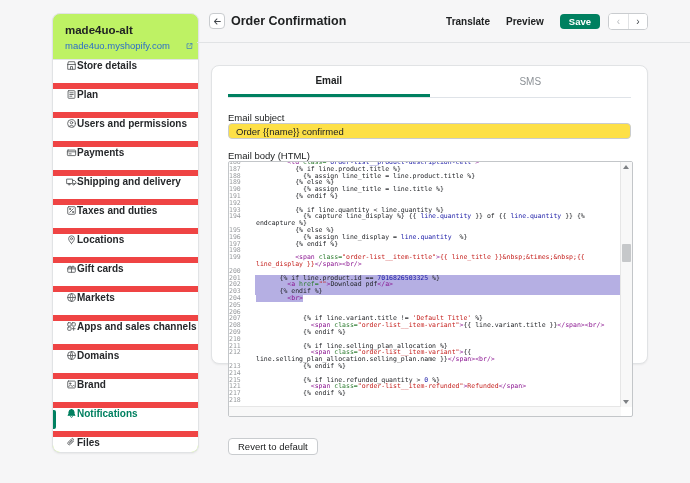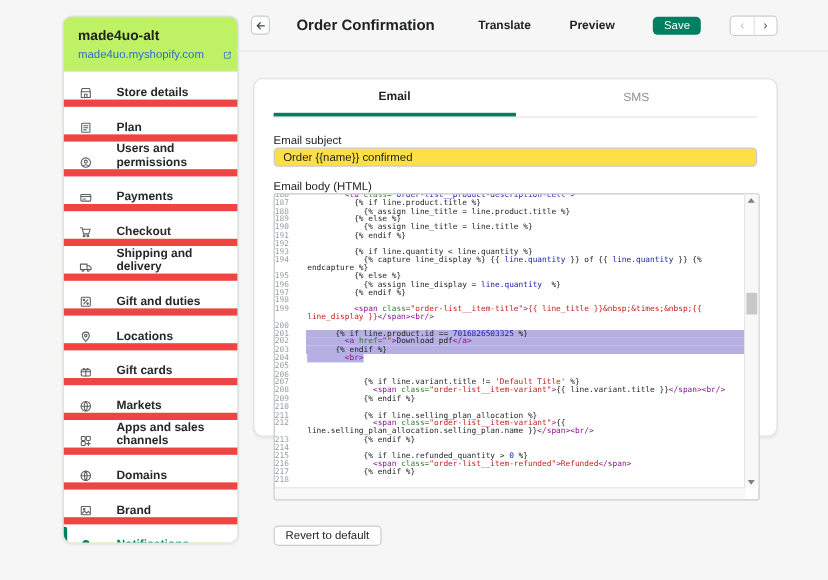--- a/index.html
+++ b/index.html
@@ -9,40 +9,40 @@
   button{font-family:"Liberation Sans",sans-serif;cursor:pointer}
 
   
   .sidebar{position:absolute;left:52px;top:13px;width:147px;height:440px;background:#bef264;
            border:1px solid #e1e3e5;border-radius:8px;box-shadow:0 1px 2px rgba(0,0,0,.06);
            overflow:hidden;box-sizing:border-box}
   .store-block{padding:10px 12px 8px}
   .store-name{font-size:11.5px;font-weight:700;color:#202223}
   .store-url{margin-top:4px;display:flex;align-items:center;gap:14px;font-size:9.5px;color:#2c6ecb}
   .nav{border-top:1px solid #e1e3e5}
-  .nav-item{height:23px;display:flex;align-items:flex-end;gap:20px;padding-left:13px;position:relative;background:#fff}
+  .nav-item{height:23px;display:flex;align-items:flex-start;gap:0;padding-left:13px;position:relative;background:#fff}
   .nav-item + .nav-item{border-top:6px solid #ef4444}
   .nav-item .lbl{font-size:10px;font-weight:600;color:#26282b}
   .ic{width:11px;height:11px;flex:0 0 11px}
   .ic path,.ic rect,.ic circle{stroke:#5c5f62;fill:none;stroke-width:1.3;stroke-linecap:round;stroke-linejoin:round}
   .nav-item.active .lbl{color:#008060}
   .nav-item.active .ic path,.nav-item.active .ic circle{stroke:#008060}
   .nav-item.active .ic .bf{fill:#008060}
   .nav-item.active::before{content:"";position:absolute;left:0;top:2px;bottom:2px;width:3px;
            background:#008060;border-radius:0 2px 2px 0}
 
   
   .topbar{position:absolute;left:197px;right:0;top:0;height:43px;display:flex;align-items:center;
-          padding:0 42px 0 12px;box-sizing:border-box;border-bottom:1px solid #e1e3e5;gap:18px}
+          padding:0 42px 0 12px;box-sizing:border-box;border-bottom:1px solid #e1e3e5;gap:2px}
   .back{width:16px;height:16px;border:1px solid #c9cccf;border-radius:4px;background:#fff;
         display:flex;align-items:center;justify-content:center;padding:0}
   .title{flex:1;font-size:12.5px;font-weight:700;color:#202223;margin:0 0 0 4px}
   .txtbtn{background:none;border:none;font-size:10px;font-weight:700;color:#202223;padding:0;margin-right:14px}
   .savebtn{background:#008060;color:#fff;border:none;border-radius:4px;height:15px;
-           font-size:9.5px;font-weight:400;padding:0 9px;margin-right:6px}
+           font-size:9.5px;font-weight:700;padding:0 9px;margin-right:6px}
   .pager{display:flex;border:1px solid #c9cccf;border-radius:4px;background:#fff;height:15px;overflow:hidden}
   .pager button{width:19px;border:none;background:#fff;font-size:10px;line-height:13px;padding:0}
   .pager button + button{border-left:1px solid #e1e3e5}
   .pager .prev{color:#b8bbbe}
   .pager .next{color:#42474c}
 
   
   .card{position:absolute;left:211px;top:65px;width:437px;height:299px;background:#fff;
         border:1px solid #e1e3e5;border-radius:8px;box-shadow:0 1px 2px rgba(0,0,0,.06);box-sizing:border-box}
   .tabs{position:absolute;left:16px;right:16px;top:0;height:31px;display:flex;border-bottom:1px solid #dfe3e8}
@@ -114,43 +114,35 @@
     </div>
     <div class="nav-item">
       <svg class="ic" viewBox="0 0 16 16">
           <rect x="2" y="4.5" width="12" height="8" rx="1"></rect>
           <path d="M2 7h12M4.5 10h3"></path>
         </svg>
       <span class="lbl">Payments</span>
     </div>
     <div class="nav-item">
       <svg class="ic" viewBox="0 0 16 16">
-          <path d="M1.5 2.5h2l1.8 7.5h6.2l1.8-5.5H4"></path>
-          <circle cx="6" cy="12.5" r="1.1"></circle>
-          <circle cx="10.5" cy="12.5" r="1.1"></circle>
-        </svg>
-      <span class="lbl">Checkout</span>
-    </div>
-    <div class="nav-item">
-      <svg class="ic" viewBox="0 0 16 16">
           <rect x="1.5" y="4.5" width="8" height="6.5"></rect>
           <path d="M9.5 6.5h2.8l2.2 2.2V11h-2"></path>
           <circle cx="4.5" cy="12" r="1.2"></circle>
           <circle cx="11" cy="12" r="1.2"></circle>
         </svg>
       <span class="lbl">Shipping and delivery</span>
     </div>
     <div class="nav-item">
       <svg class="ic" viewBox="0 0 16 16">
           <rect x="2.5" y="2.5" width="11" height="11" rx="1.5"></rect>
           <path d="M5.5 10.5l5-5"></path>
           <circle cx="5.8" cy="5.8" r=".9"></circle>
           <circle cx="10.2" cy="10.2" r=".9"></circle>
         </svg>
-      <span class="lbl">Gift and duties</span>
+      <span class="lbl">Taxes and duties</span>
     </div>
     <div class="nav-item">
       <svg class="ic" viewBox="0 0 16 16">
           <path d="M8 13.8S3.8 9.8 3.8 6.8a4.2 4.2 0 018.4 0c0 3-4.2 7-4.2 7z"></path>
           <circle cx="8" cy="6.8" r="1.5"></circle>
         </svg>
       <span class="lbl">Locations</span>
     </div>
     <div class="nav-item">
       <svg class="ic" viewBox="0 0 16 16">
@@ -367,21 +359,21 @@
           </div>
           <div class="cl">
             <span class="gut">214</span>
             <span class="cd"><span></span></span>
           </div>
           <div class="cl">
             <span class="gut">215</span>
             <span class="cd"><span>            {% if line.refunded_quantity &gt; </span><span class="blue">0</span><span> %}</span></span>
           </div>
           <div class="cl">
-            <span class="gut">216</span>
+            <span class="gut">121</span>
             <span class="cd"><span>              </span><span class="tag">&lt;span </span><span class="attr">class=</span><span class="str">"order-list__item-refunded"</span><span class="tag">&gt;</span><span class="str">Refunded</span><span class="tag">&lt;/span&gt;</span></span>
           </div>
           <div class="cl">
             <span class="gut">217</span>
             <span class="cd"><span>            {% endif %}</span></span>
           </div>
           <div class="cl">
             <span class="gut">218</span>
             <span class="cd"><span></span></span>
           </div>

